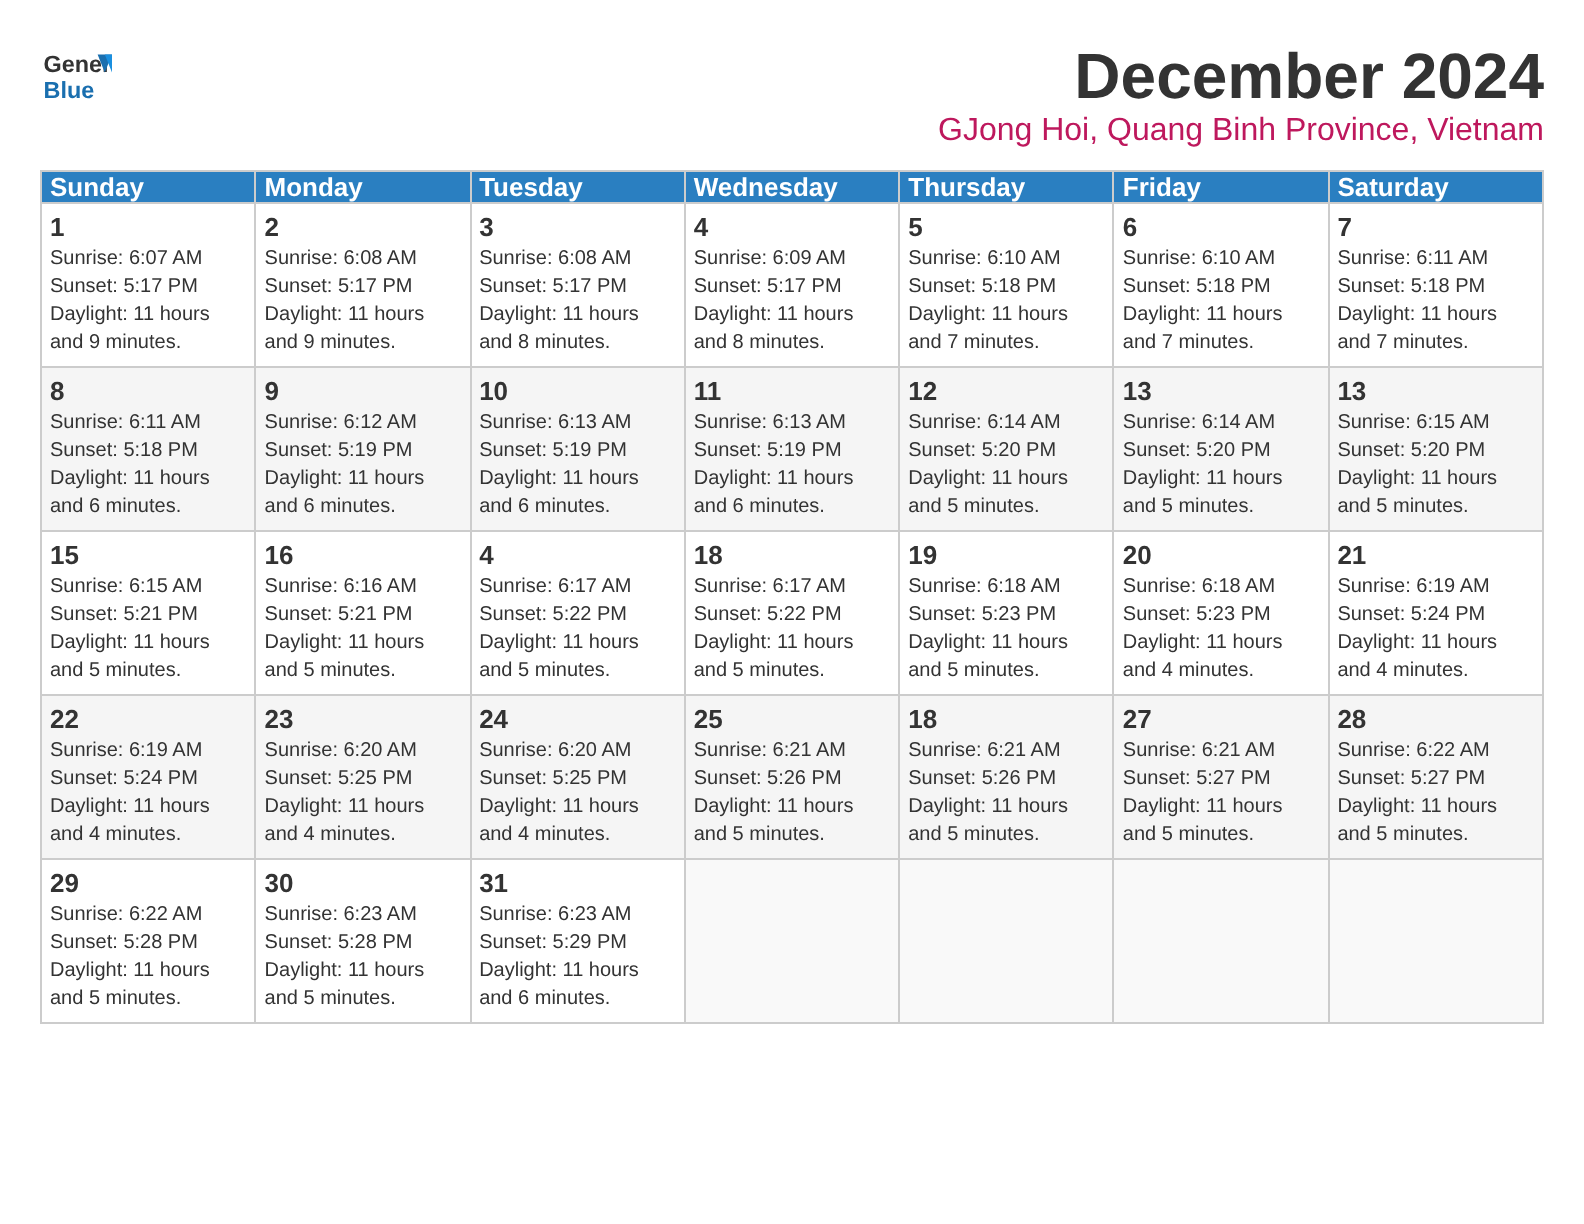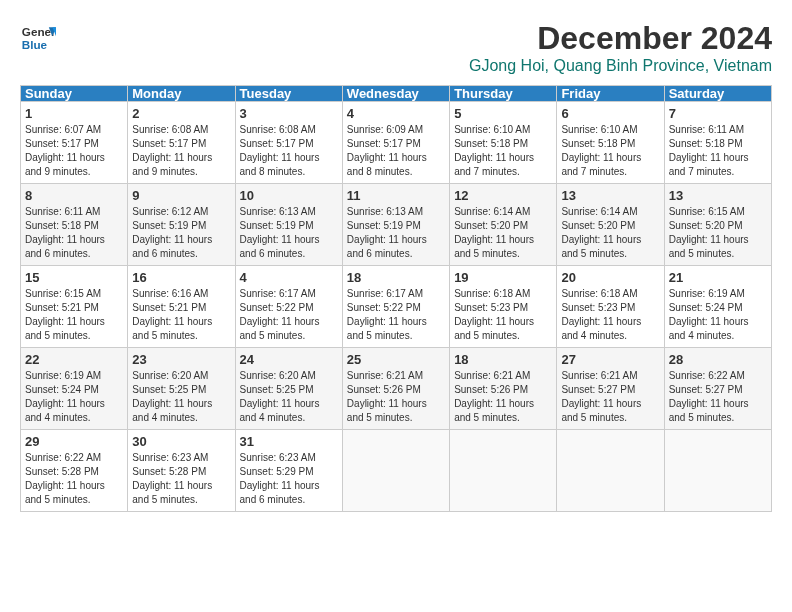--- a/index.html
+++ b/index.html
@@ -29,21 +29,21 @@
       text-align: right;
       margin-left: 36px;
     }
     .calendar-title {
       font-size: 32px;
       font-weight: bold;
       color: #333;
     }
     .calendar-subtitle {
       font-size: 16px;
-      color: #0f766e;
+      color: #be185d;
     }
     .calendar-table {
       width: 100%;
       border-collapse: collapse;
       table-layout: fixed;
     }
     .calendar-table thead tr th {
       background: #2a7fc1;
       color: #fff;
       font-size: 13px;

